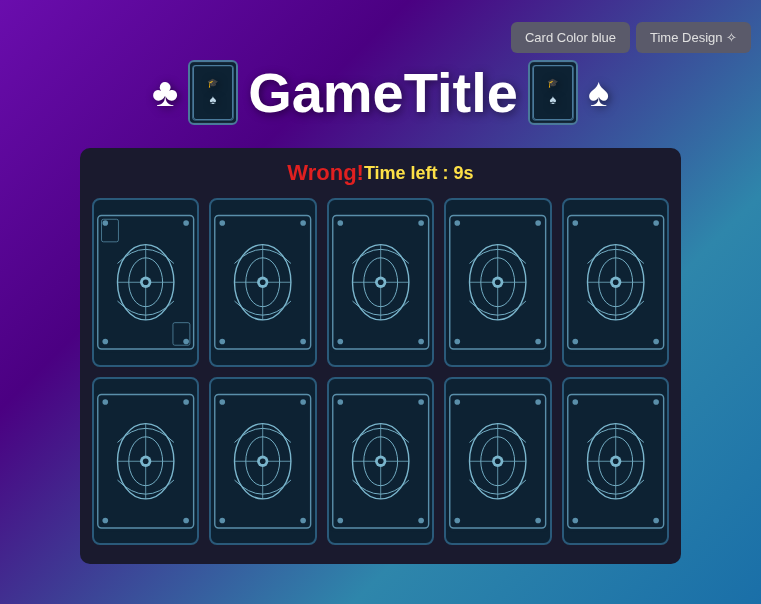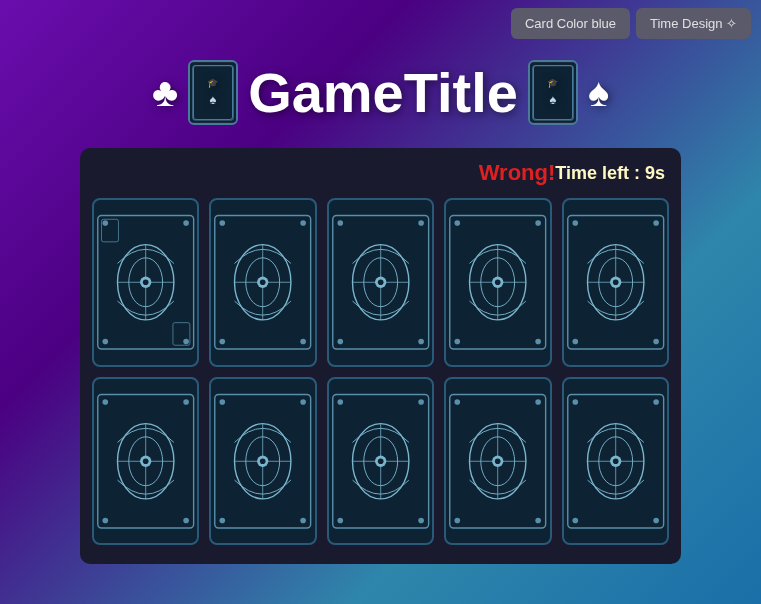--- a/index.html
+++ b/index.html
@@ -24,20 +24,21 @@
 
     .top-btn {
       background: #5a5a6a;
       color: #e0e0e0;
       border: none;
       border-radius: 6px;
       padding: 8px 14px;
       font-size: 13px;
       cursor: pointer;
       white-space: nowrap;
+      margin-top: 14px;
     }
 
     
     .title-area {
       position: absolute;
       top: 60px;
       left: 0;
       right: 0;
       text-align: center;
     }
@@ -81,34 +82,34 @@
       left: 80px;
       right: 80px;
       bottom: 40px;
       background: #1a1a2e;
       border-radius: 10px;
       padding: 12px;
     }
 
     .panel-header {
       display: flex;
-      justify-content: flex-end;
+      justify-content: center;
       align-items: center;
       margin-bottom: 12px;
       padding: 0 4px;
     }
 
     .wrong-text {
       color: #e02020;
       font-size: 22px;
       font-weight: bold;
     }
 
     .timer-text {
-      color: #fef9c3;
+      color: #fde047;
       font-size: 18px;
       font-weight: bold;
     }
 
     
     .card-grid {
       display: grid;
       grid-template-columns: repeat(5, 1fr);
       grid-template-rows: repeat(2, 1fr);
       gap: 10px;

